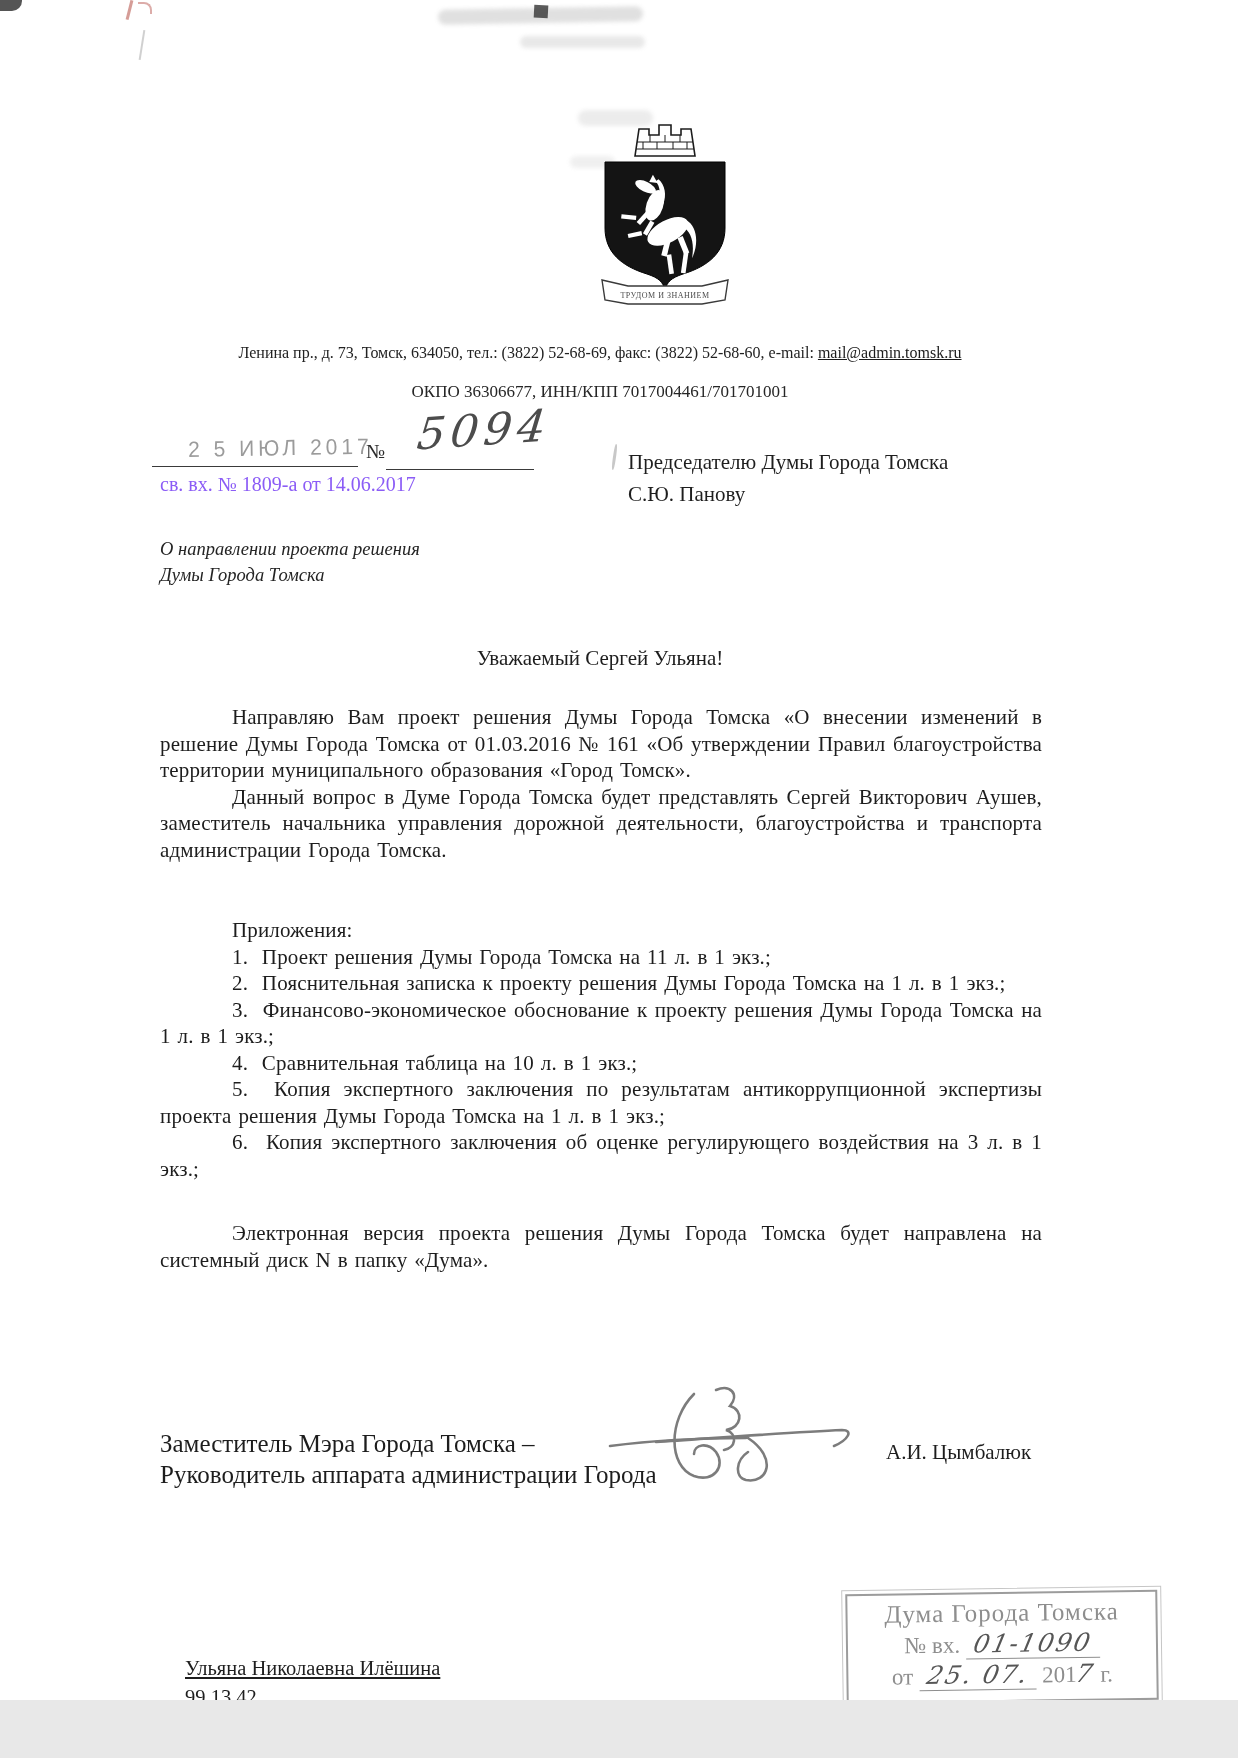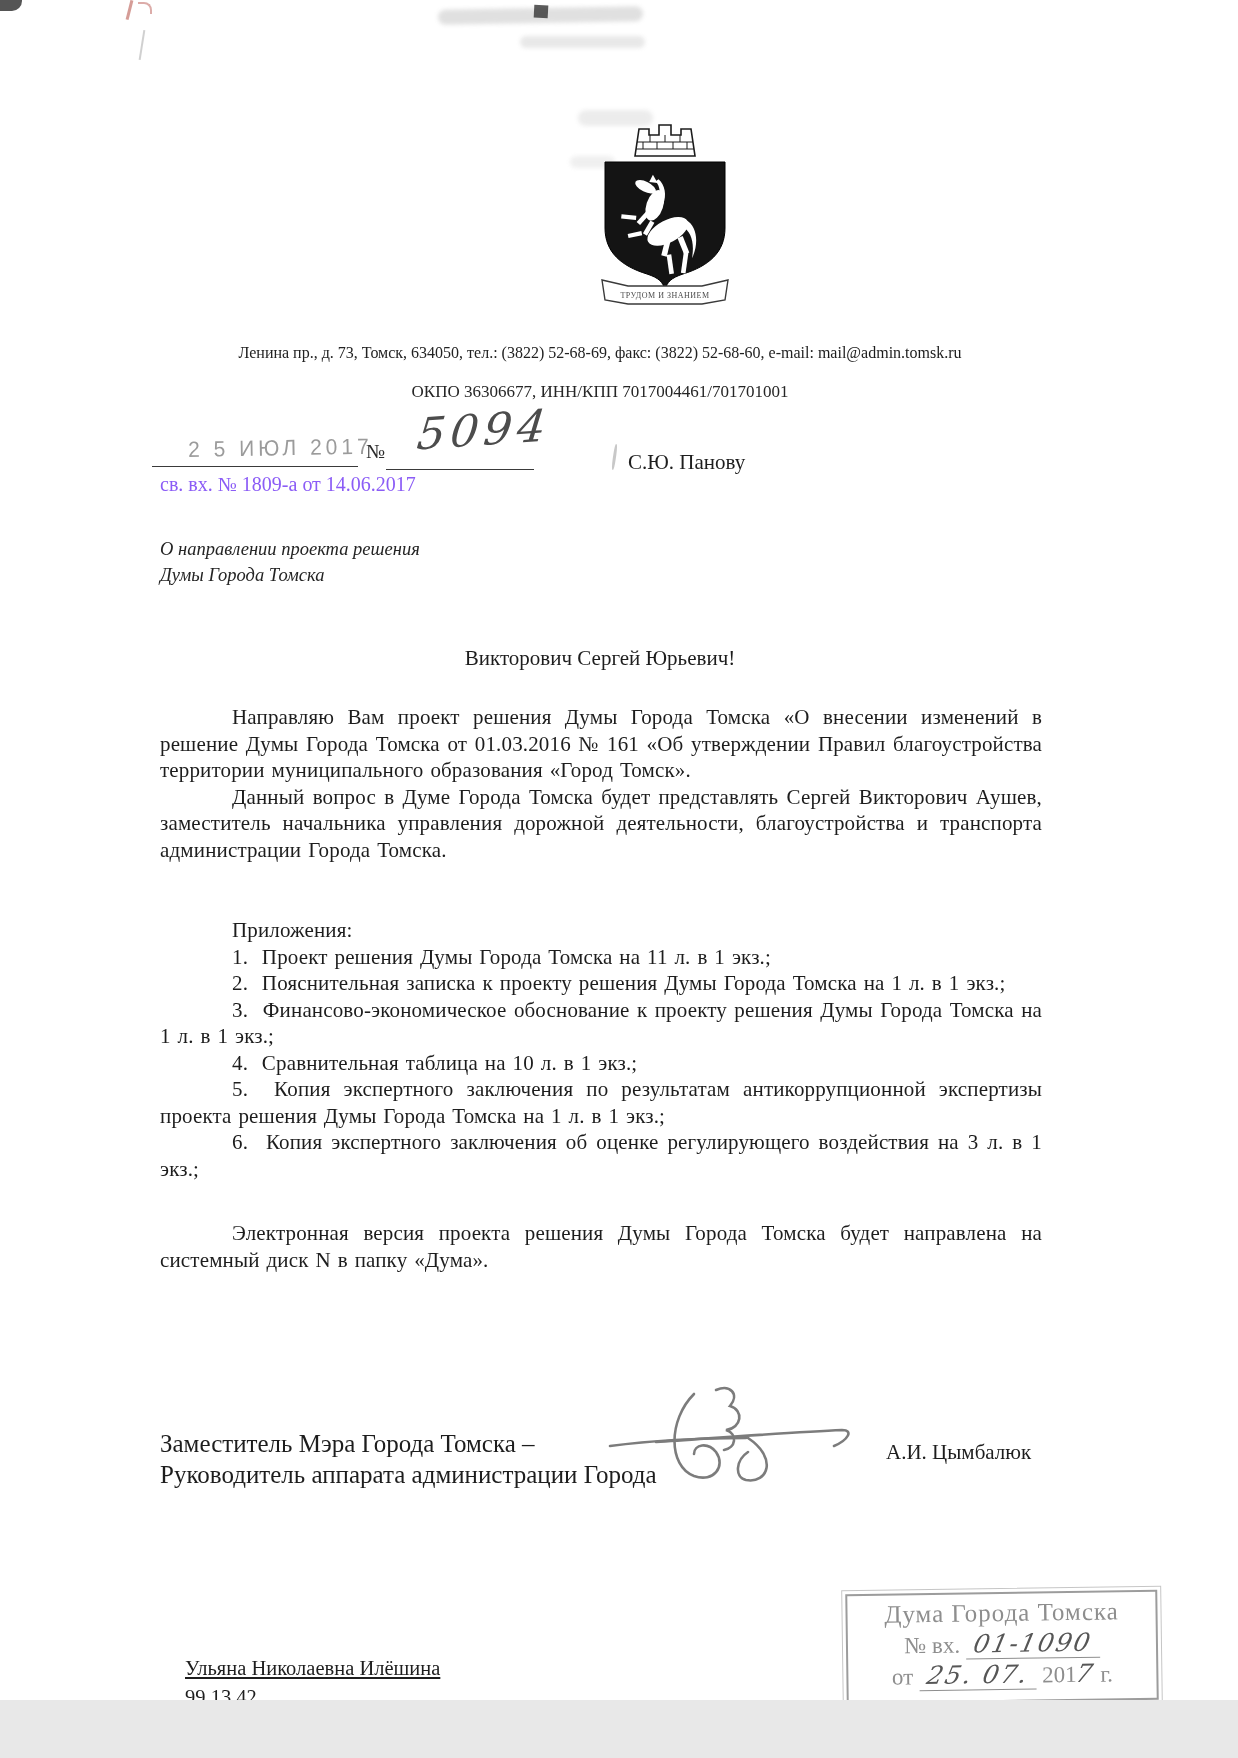--- a/index.html
+++ b/index.html
@@ -28,21 +28,21 @@
   
   .emblem{position:absolute;left:590px;top:120px;width:150px;height:188px;}
   .org-name{
     position:absolute;left:160px;top:304px;width:880px;text-align:center;
     font-size:31px;letter-spacing:1.5px;color:#181818;white-space:nowrap;
   }
   .contact-line{
     position:absolute;left:110px;top:344px;width:980px;text-align:center;
     font-size:16px;color:#222;white-space:nowrap;
   }
-  .contact-line .email{color:#1b1b1b;}
+  .contact-line .email{text-decoration:underline;color:#1b1b1b;}
   .requisites{
     position:absolute;left:160px;top:382px;width:880px;text-align:center;
     font-size:17px;color:#262626;
   }
 
   
   .date-stamp{
     position:absolute;left:188px;top:436px;
     font-family:"Liberation Sans", sans-serif;font-size:21px;letter-spacing:4px;
     color:#9b9b9b;transform:rotate(-1deg) scaleY(1.05);white-space:nowrap;
@@ -148,29 +148,30 @@
   <div class="requisites">ОКПО 36306677, ИНН/КПП 7017004461/701701001</div>
 
   <div class="date-stamp">2 5 ИЮЛ 2017</div>
   <div class="num-sign">№</div>
   <div class="num-value">5094</div>
   <div class="ref-line1"></div>
   <div class="ref-line2"></div>
   <div class="incoming-note">св. вх. № 1809-а от 14.06.2017</div>
 
   <div class="addressee">
+    <div>Председателю Думы Города Томска</div>
     <div>С.Ю. Панову</div>
   </div>
 
   <div class="subject">
     <div>О направлении проекта решения</div>
     <div>Думы Города Томска</div>
   </div>
 
-  <div class="salutation">Викторович Сергей Юрьевич!</div>
+  <div class="salutation">Уважаемый Сергей Ульяна!</div>
 
   <div class="body-text">
     <p>Направляю Вам проект решения Думы Города Томска «О внесении изменений в решение Думы Города Томска от 01.03.2016 № 161 «Об утверждении Правил благоустройства территории муниципального образования «Город Томск».</p>
     <p>Данный вопрос в Думе Города Томска будет представлять Сергей Викторович Аушев, заместитель начальника управления дорожной деятельности, благоустройства и транспорта администрации Города Томска.</p>
     <p class="att-label">Приложения:</p>
     <p>1.&nbsp;&nbsp;Проект решения Думы Города Томска на 11 л. в 1 экз.;</p>
     <p>2.&nbsp;&nbsp;Пояснительная записка к проекту решения Думы Города Томска на 1 л. в 1 экз.;</p>
     <p>3.&nbsp;&nbsp;Финансово-экономическое обоснование к проекту решения Думы Города Томска на 1 л. в 1 экз.;</p>
     <p>4.&nbsp;&nbsp;Сравнительная таблица на 10 л. в 1 экз.;</p>
     <p>5.&nbsp;&nbsp;Копия экспертного заключения по результатам антикоррупционной экспертизы проекта решения Думы Города Томска на 1 л. в 1 экз.;</p>

